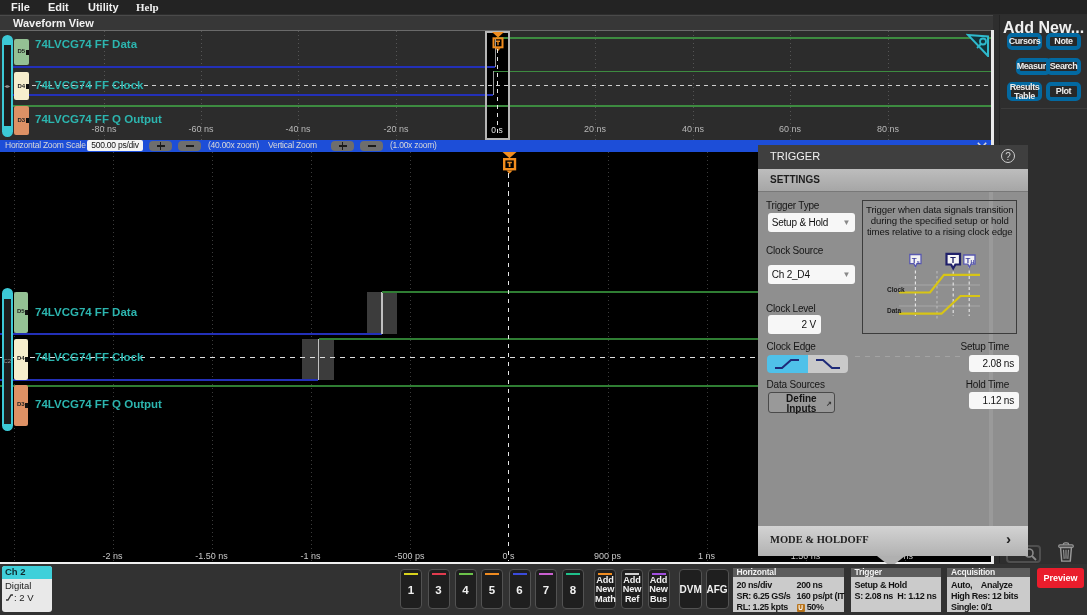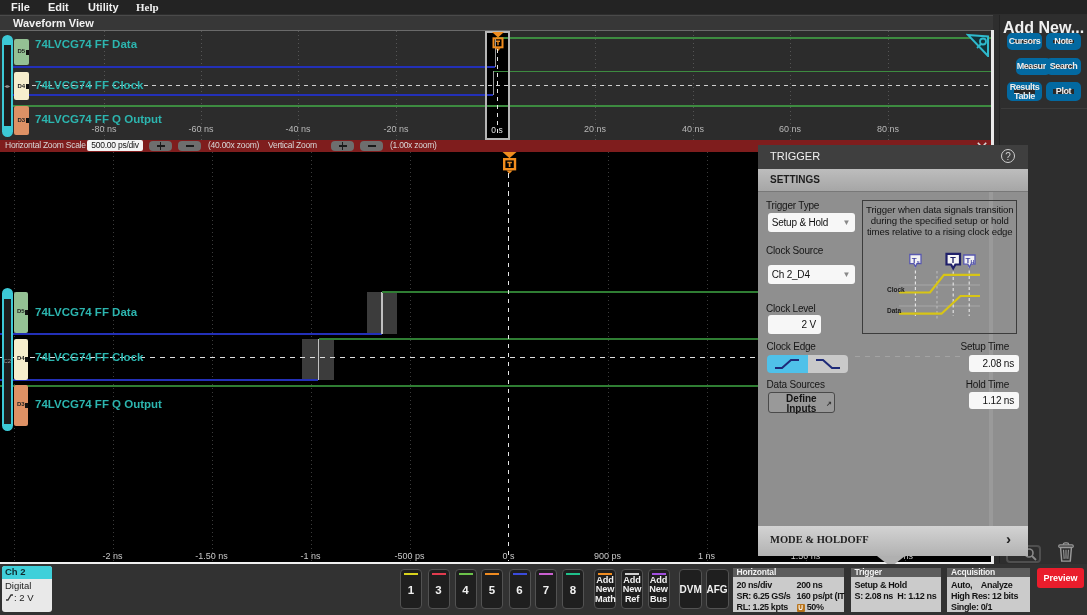--- a/index.html
+++ b/index.html
@@ -8,39 +8,39 @@
 .abs { position:absolute; }
 #stage { position:relative; width:1087px; height:615px; }
 
 #menubar { left:0; top:0; width:1087px; height:14px; background:#232323; }
 #menubar span { position:absolute; top:1px; color:#f0f0f0; font-size:11px; font-weight:bold; }
 #titlebar { left:0; top:15px; width:993px; height:15px; background:#373737; border-top:1px solid #4a4a4a;}
 #titlebar span { position:absolute; left:13px; top:1px; color:#f2f2f2; font-size:11px; font-weight:bold;}
 
 #sidebar { left:993px; top:15px; width:94px; height:548px; background:#2e2e2e; }
 #sidebar .hd { position:absolute; left:0; top:3.5px; width:94px; text-align:left; color:#f0f0f0; font-weight:bold; font-size:16px; }
-.sbtn { position:absolute; background:#282828; border:7px solid #0369a1; border-radius:5px;
+.sbtn { position:absolute; background:#282828; border:4px solid #0369a1; border-radius:5px;
   color:#ededed; font-size:9px; font-weight:bold; letter-spacing:-0.4px; display:flex; align-items:center; justify-content:center;
   text-align:center; line-height:8.5px;}
 
 #overview { left:0; top:30px; width:991px; height:110px; background:#2c2c2c; border-top:1px solid #6a6a6a; overflow:hidden;}
 .ovgrid { position:absolute; top:0; width:1px; height:110px;
   background-image:repeating-linear-gradient(180deg,#555 0,#555 1px,transparent 1px,transparent 4px); }
 .hline { position:absolute; }
 .ovlabel { position:absolute; top:93px; width:60px; text-align:center; color:#b8b8b8; font-size:9px; }
 
 .badge { position:absolute; border-radius:2px; }
 .badge span { position:absolute; width:100%; text-align:center; color:#222; font-size:6px; font-weight:bold; }
 .notch { position:absolute; background:#111; }
 
 .handle { position:absolute; border:2px solid #3cc9d6; background:#3cc9d6; border-radius:6px; overflow:hidden;}
 .handle .mid { position:absolute; left:0; width:100%; background:#1d1d1d; color:#999; font-size:6px;
   display:flex; align-items:center; justify-content:center;}
 
-#zoombar { left:0; top:139.5px; width:991px; height:12px; background:#7f1d1d; color:#d8d8d8; font-size:8.5px; letter-spacing:-0.25px;}
+#zoombar { left:0; top:139.5px; width:991px; height:12px; background:#1d4ed8; color:#d8d8d8; font-size:8.5px; letter-spacing:-0.25px;}
 #zoombar .t { position:absolute; top:0px; }
 .zinput { position:absolute; background:#f4f4f4; border-radius:2px; color:#111; text-align:center; font-size:8.5px; }
 .zbtn { position:absolute; background:#6e6e6e; border-radius:4px; top:1.5px; width:23px; height:9.5px; }
 .zbtn i { position:absolute; background:#1a1a1a; }
 
 #mainview { left:0; top:151.5px; width:991px; height:410px; background:#000; overflow:hidden; }
 .mgrid { position:absolute; top:0; width:1px; height:410px;
   background-image:repeating-linear-gradient(180deg,#3b3b3b 0,#3b3b3b 1px,transparent 1px,transparent 4px); }
 .chlabel { position:absolute; color:#2cb5af; font-size:11.5px; font-weight:bold; white-space:nowrap;}
 .axlabel { position:absolute; width:70px; text-align:center; color:#c8c8c8; font-size:9px; top:399px; }

